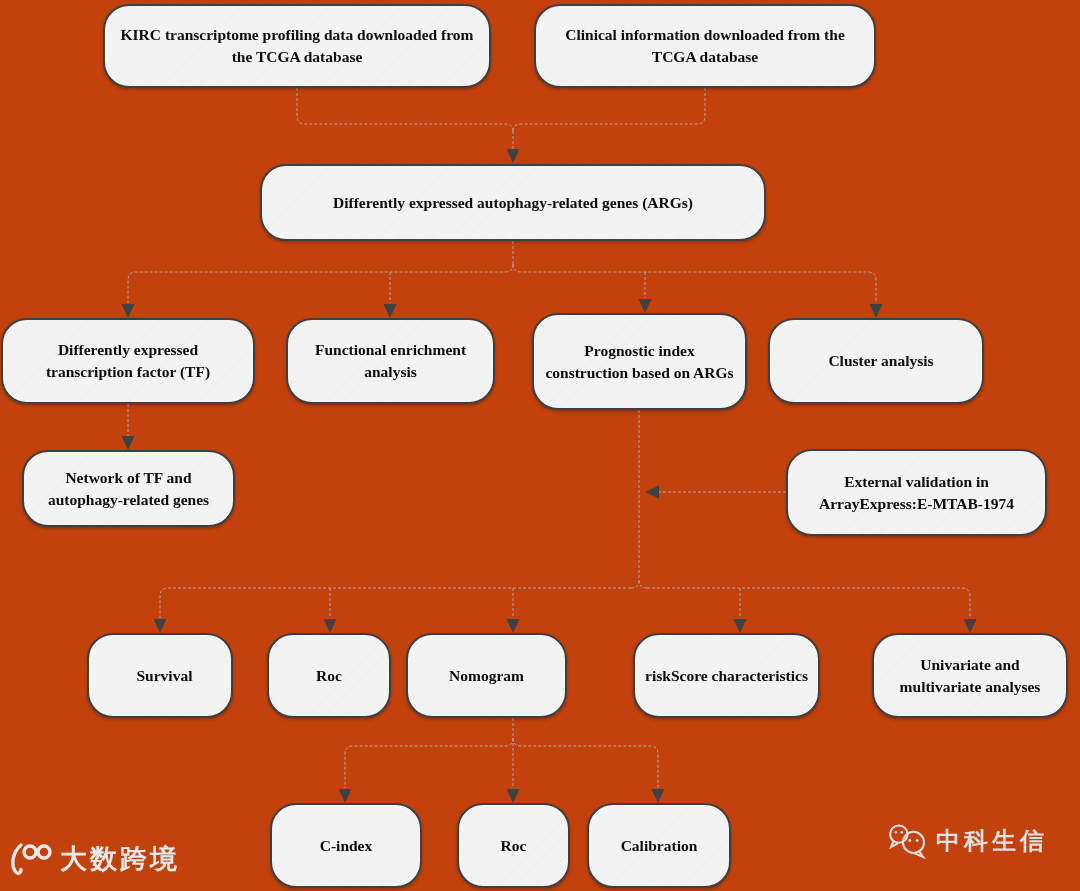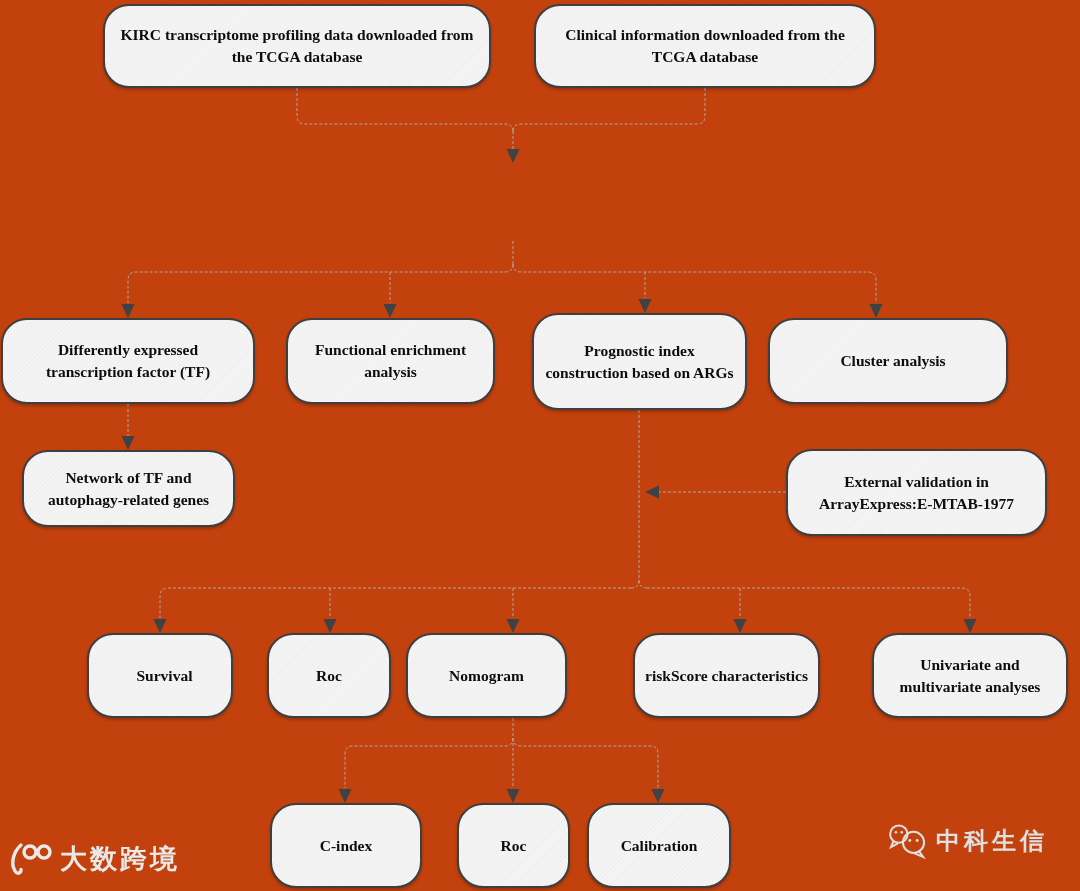--- a/index.html
+++ b/index.html
@@ -78,32 +78,33 @@
       <polygon points="338.5,789 351.5,789 345,803"></polygon>
       <polygon points="506.5,789 519.5,789 513,803"></polygon>
       <polygon points="651.5,789 664.5,789 658,803"></polygon>
     </g>
   </svg>
 
   <div class="node" style="left:103px;top:4px;width:388px;height:84px;">KIRC transcriptome profiling data downloaded from the TCGA database</div>
 
   <div class="node" style="left:534px;top:4px;width:342px;height:84px;">Clinical information downloaded from the TCGA database</div>
 
+  <div class="node" style="left:260px;top:164px;width:506px;height:77px;">Differently expressed autophagy-related genes (ARGs)</div>
 
   <div class="node" style="left:1px;top:318px;width:254px;height:86px;">Differently expressed transcription factor (TF)</div>
 
   <div class="node" style="left:286px;top:318px;width:209px;height:86px;">Functional enrichment analysis</div>
 
   <div class="node pad-m" style="left:532px;top:313px;width:215px;height:97px;">Prognostic index construction based on ARGs</div>
 
-  <div class="node" style="left:768px;top:318px;width:240px;height:86px;padding-left:24px;">Cluster analysis</div>
+  <div class="node" style="left:768px;top:318px;width:216px;height:86px;padding-left:24px;">Cluster analysis</div>
 
   <div class="node pad-m" style="left:22px;top:450px;width:213px;height:77px;">Network of TF and autophagy-related genes</div>
 
-  <div class="node pad-s" style="left:786px;top:449px;width:261px;height:87px;">External validation in ArrayExpress:E-MTAB-1977</div>
+  <div class="node pad-s" style="left:786px;top:449px;width:261px;height:87px;">External validation in ArrayExpress:E-MTAB-1974</div>
 
   <div class="node" style="left:87px;top:633px;width:146px;height:85px;padding-left:23px;">Survival</div>
 
   <div class="node" style="left:267px;top:633px;width:124px;height:85px;">Roc</div>
 
   <div class="node" style="left:406px;top:633px;width:161px;height:85px;">Nomogram</div>
 
   <div class="node pad-s" style="left:633px;top:633px;width:187px;height:85px;">riskScore characteristics</div>
 
   <div class="node pad-m" style="left:872px;top:633px;width:196px;height:85px;">Univariate and multivariate analyses</div>

